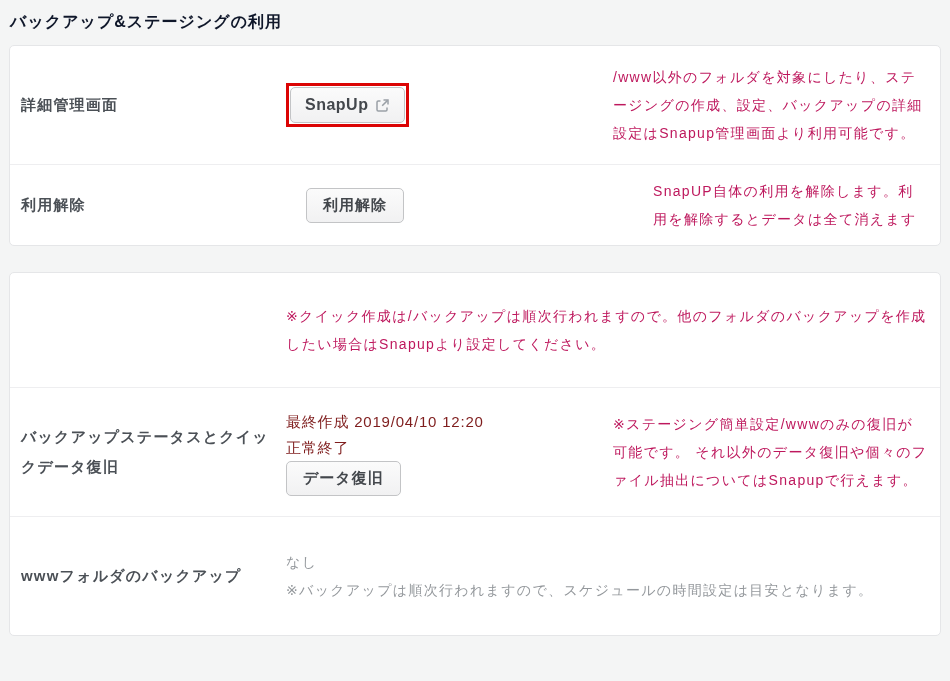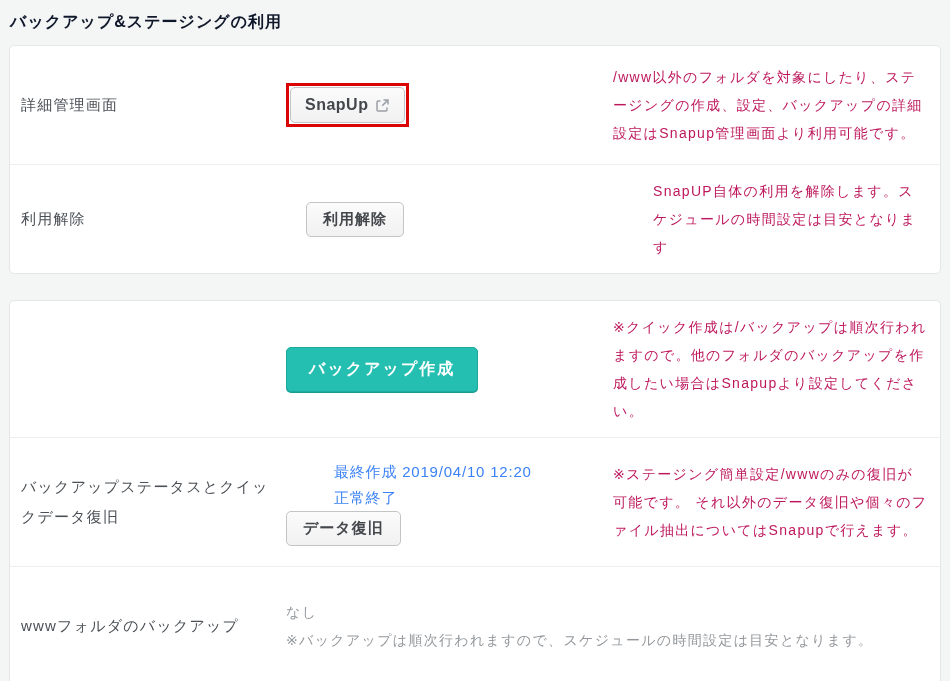--- a/index.html
+++ b/index.html
@@ -25,21 +25,21 @@
   .row:last-child{border-bottom:none;}
   .row-admin{min-height:118px;}
   .row-cancel{min-height:68px;gap:20px;}
   .row-create{min-height:114px;}
   .row-status{min-height:128px;}
   .row-schedule{min-height:118px;}
 
   .col-label{
     width:276px;box-sizing:border-box;
     padding:10px 14px 10px 11px;
-    font-size:15px;font-weight:normal;color:#4b5056;
+    font-size:15px;font-weight:bold;color:#4b5056;
     letter-spacing:1.2px;line-height:30px;
   }
   .col-mid{width:327px;box-sizing:border-box;padding:10px 0;}
   .col-desc{
     flex:1;box-sizing:border-box;
     padding:12px 12px 12px 0;
     font-size:14px;color:#be185d;
     letter-spacing:1.3px;line-height:28px;
   }
   .col-wide{
@@ -68,22 +68,22 @@
   .btn-teal{
     background:#25bfb2;
     border:1px solid #1caa9e;
     border-radius:5px;
     box-shadow:0 1px 0 #189b90;
     color:#ffffff;font-family:inherit;
     font-size:16px;font-weight:bold;letter-spacing:2px;
     padding:11px 22px;cursor:pointer;
   }
   .status-line{
-    font-size:15px;color:#3b82f6;
-    letter-spacing:0.8px;line-height:26px;margin-left:48px;
+    font-size:15px;color:#7f1d1d;
+    letter-spacing:0.8px;line-height:26px;
   }
   .status-btn-wrap{}
   .ext-icon{display:inline-block;line-height:0;}
 </style>
 </head>
 <body>
 
 <div class="page">
 
   <h2 class="section-title">バックアップ&amp;ステージングの利用</h2>
@@ -107,33 +107,30 @@
         </span>
       </div>
       <div class="col-desc">/www以外のフォルダを対象にしたり、ステージングの作成、設定、バックアップの詳細設定はSnapup管理画面より利用可能です。</div>
     </div>
 
     <div class="row row-cancel">
       <div class="col-label">利用解除</div>
       <div class="col-mid">
         <button class="btn btn-small">利用解除</button>
       </div>
-      <div class="col-desc">SnapUP自体の利用を解除します。スケジュールの時間設定は目安となります</div>
+      <div class="col-desc">SnapUP自体の利用を解除します。利用を解除するとデータは全て消えます</div>
     </div>
 
   </div>
 
 
   <div class="card">
 
     <div class="row row-create">
       <div class="col-label"></div>
-      <div class="col-mid">
-        <button class="btn-teal">バックアップ作成</button>
-      </div>
       <div class="col-desc">※クイック作成は/バックアップは順次行われますので。他のフォルダのバックアップを作成したい場合はSnapupより設定してください。</div>
     </div>
 
     <div class="row row-status">
       <div class="col-label">バックアップステータスとクイックデータ復旧</div>
       <div class="col-mid">
         <div class="status-line">最終作成 2019/04/10 12:20</div>
         <div class="status-line">正常終了</div>
         <div class="status-btn-wrap">
           <button class="btn btn-small">データ復旧</button>

